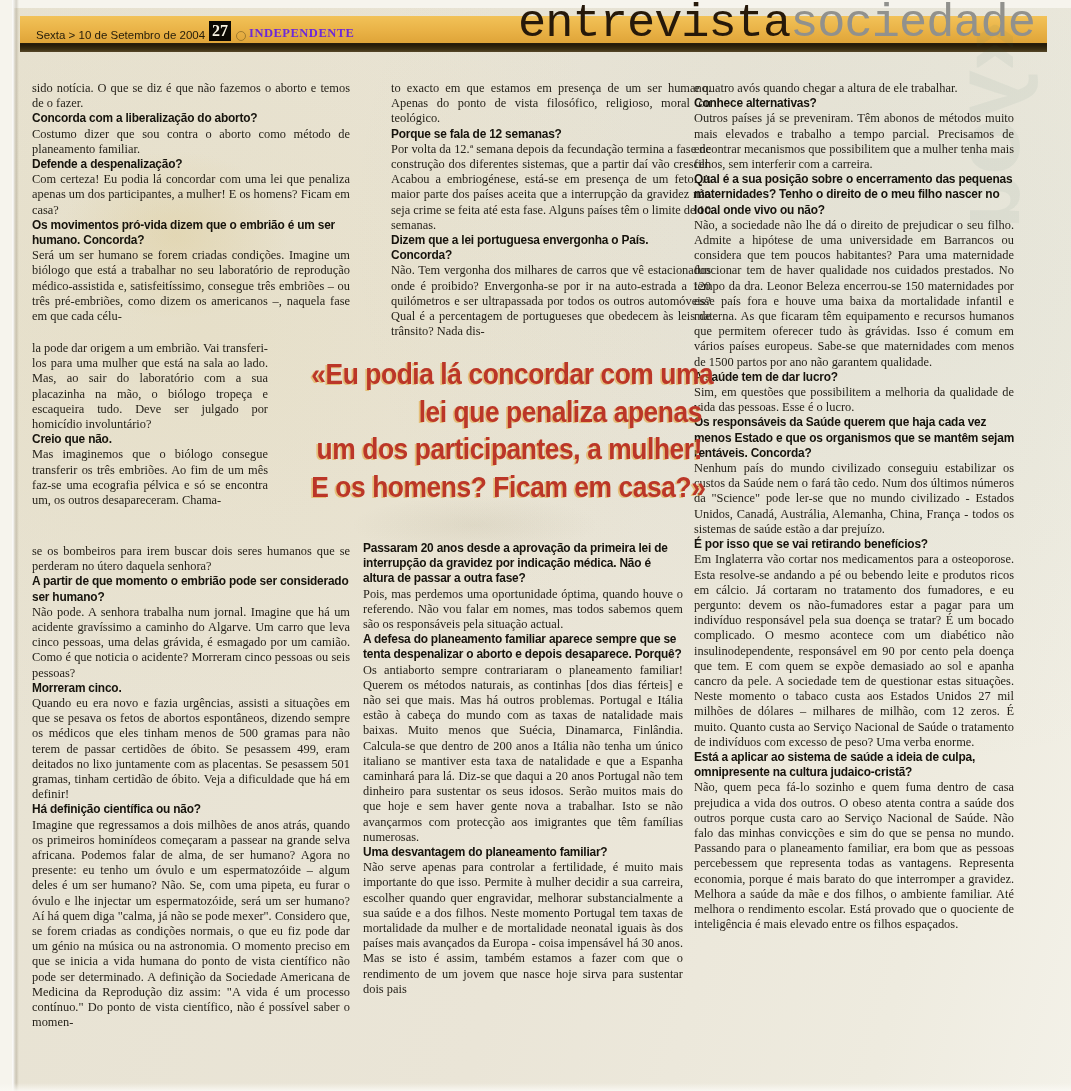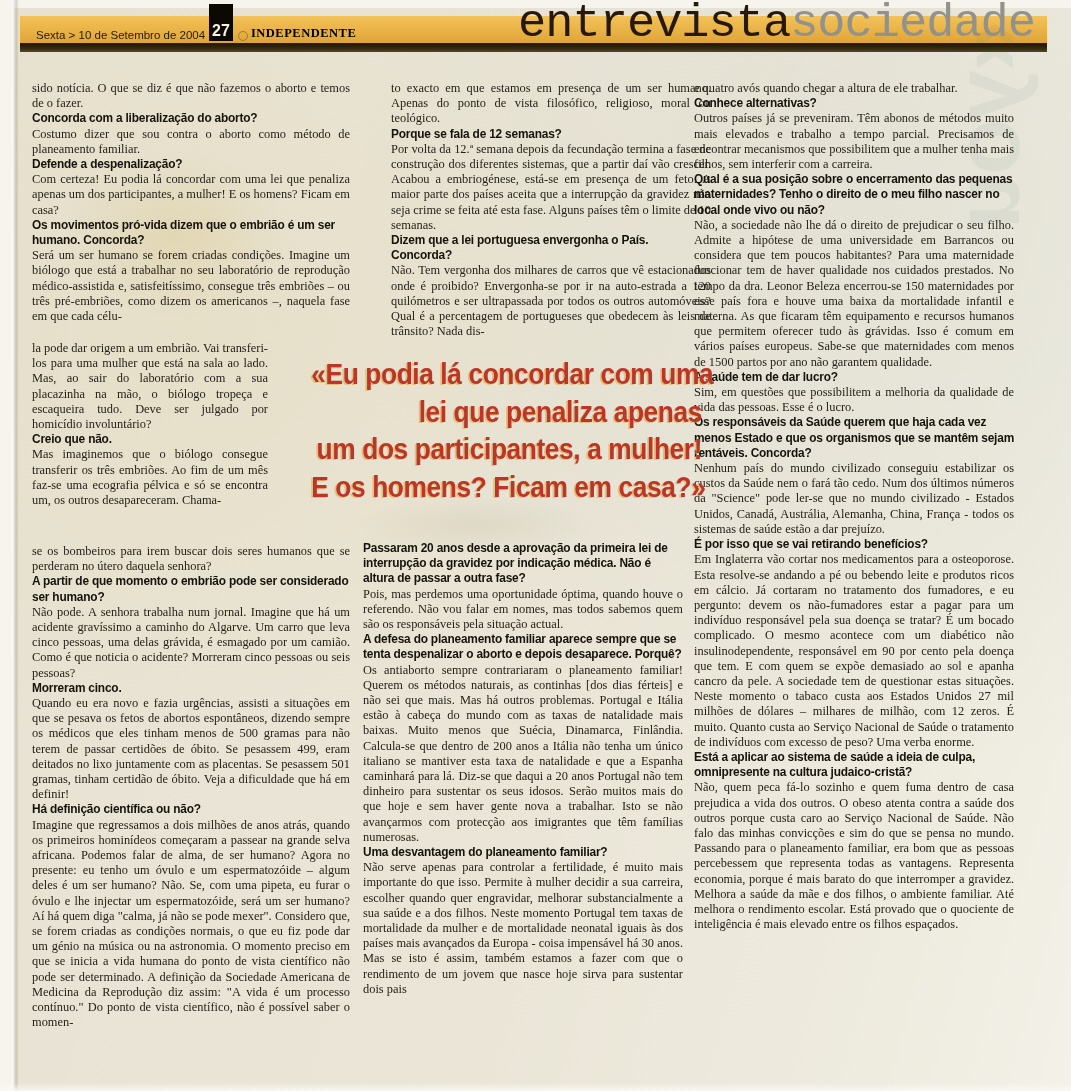--- a/index.html
+++ b/index.html
@@ -24,26 +24,26 @@
   
   .bar-yellow{position:absolute;left:20px;top:16px;width:1027px;height:27px;
     background:linear-gradient(to bottom,#f2c258,#e9b246 55%,#dfa438);}
   .bar-dark{position:absolute;left:20px;top:43px;width:1027px;height:9px;
     background:linear-gradient(to bottom,#18110302,#241a08 20%,#3c2f12 70%,#564729);
     background-color:#2a200c;}
   .header-left{position:absolute;left:36px;top:21px;height:20px;display:flex;align-items:flex-end;
     font-family:"Liberation Sans",sans-serif;color:#241c0a;}
   .date-label{font-size:11.5px;letter-spacing:0;}
   .pagebox{display:inline-block;margin-left:4px;background:#0c0903;color:#f7f2e2;
-    font-family:Liberation Sans, sans-serif;font-weight:bold;font-size:16px;
-    padding:18px 3px 2px 3px;line-height:17px;margin-top:13px;}
+    font-family:Liberation Serif, serif;font-weight:bold;font-size:16px;
+    padding:1px 3px 2px 3px;line-height:17px;margin-top:13px;}
   .logo-circle{display:inline-block;width:8px;height:8px;border:1.5px solid #8a6b28;
     border-radius:50%;margin:0 3px 0 5px;opacity:.75;}
   .paper-name{font-family:"Liberation Serif",serif;font-weight:bold;font-size:12.5px;
-    letter-spacing:.5px;color:#000000;}
+    letter-spacing:.5px;color:#6d28d9;}
   .masthead{position:absolute;top:0px;right:36px;white-space:nowrap;z-index:3;
     font-family:Liberation Mono, monospace;font-size:47px;line-height:47px;letter-spacing:-1px;}
   .masthead .primary{color:#26190a;}
   .masthead .secondary{color:#91918d;}
 
   
   .ghost{position:absolute;right:-66px;top:118px;width:300px;
     transform:rotate(90deg) scaleY(-1);transform-origin:center;
     font-family:"Liberation Sans",sans-serif;font-weight:bold;font-size:92px;
     color:#2e6a60;opacity:.055;letter-spacing:-2px;pointer-events:none;}

